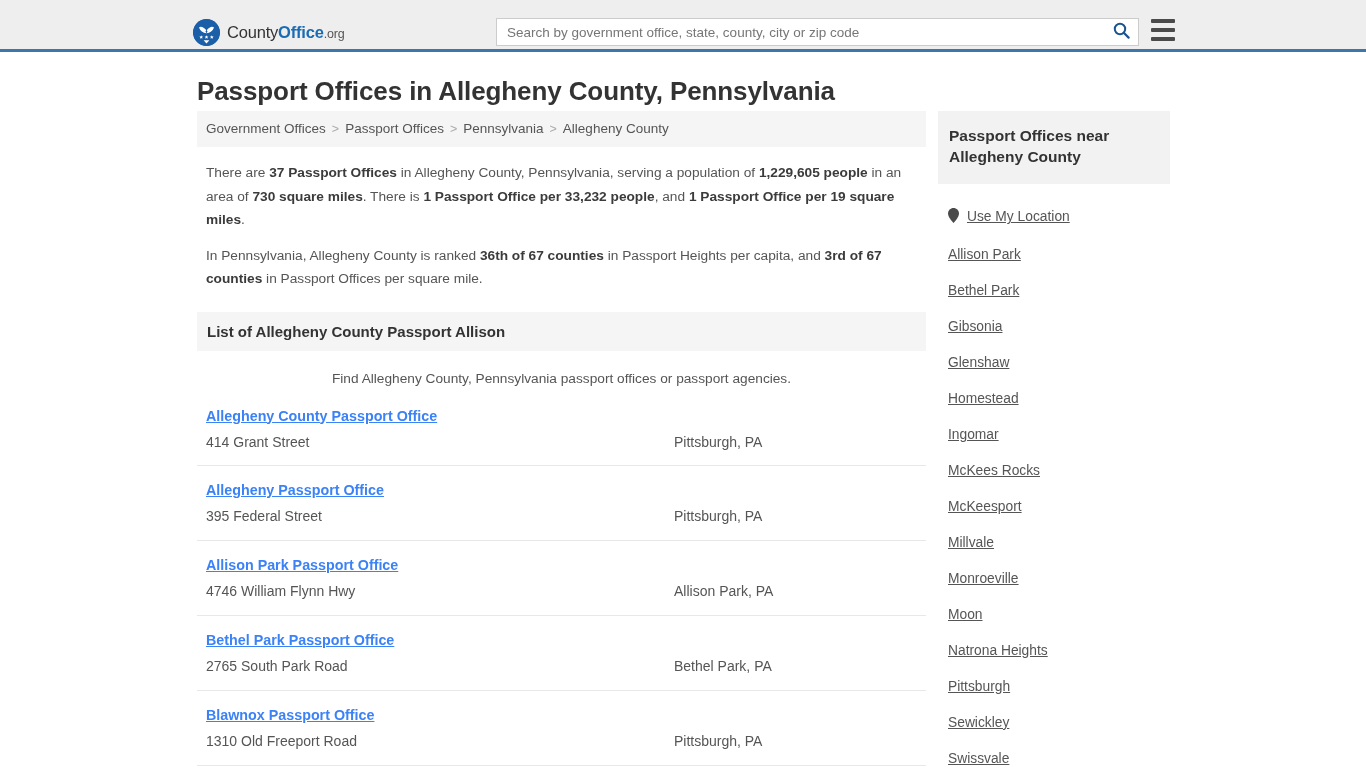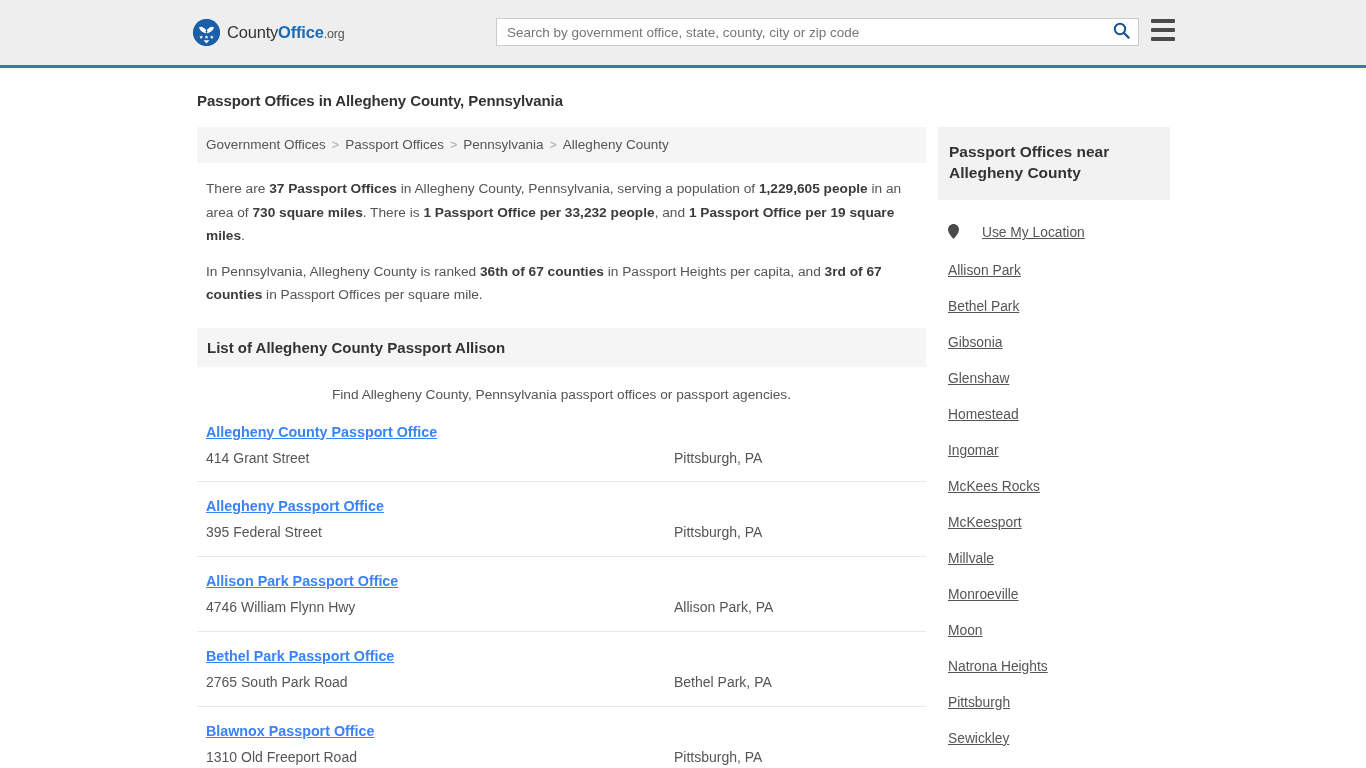--- a/index.html
+++ b/index.html
@@ -7,21 +7,21 @@
     margin: 0; padding: 0;
     width: 1366px; height: 768px;
     background: #ffffff;
     font-family: "Liberation Sans", sans-serif;
     overflow: hidden;
   }
 
   
   .site-header {
     position: relative;
-    height: 68px;
+    height: 52px;
     background: #eeeeee;
     border-bottom: 3px solid #3d76ab;
   }
   .header-inner {
     position: relative;
     width: 1366px;
     height: 61px;
   }
   .logo-wrap {
     position: absolute;
@@ -95,21 +95,21 @@
 
   
   .page {
     position: relative;
     width: 1366px;
   }
   .page-title {
     position: absolute;
     left: 197px; top: 24px;
     margin: 0;
-    font-size: 15px;
+    font-size: 26px;
     font-weight: bold;
     color: #333333;
     letter-spacing: -0.1px;
   }
   .content-col {
     position: absolute;
     left: 197px; top: 59px;
     width: 729px;
   }
   .side-col {
@@ -199,21 +199,21 @@
     padding: 14px 11px 16px 11px;
     font-size: 15.5px;
     font-weight: bold;
     color: #333333;
     line-height: 1.38;
   }
   .side-links { padding: 0 10px; }
   .use-location {
     display: flex;
     align-items: center;
-    gap: 23px;
+    gap: 8px;
     margin-top: 24px;
     font-size: 13.8px;
   }
   .use-location .label {
     color: #555555;
     text-decoration: underline;
     cursor: pointer;
   }
   .pin-icon { flex: none; display: block; }
   .city-link {

